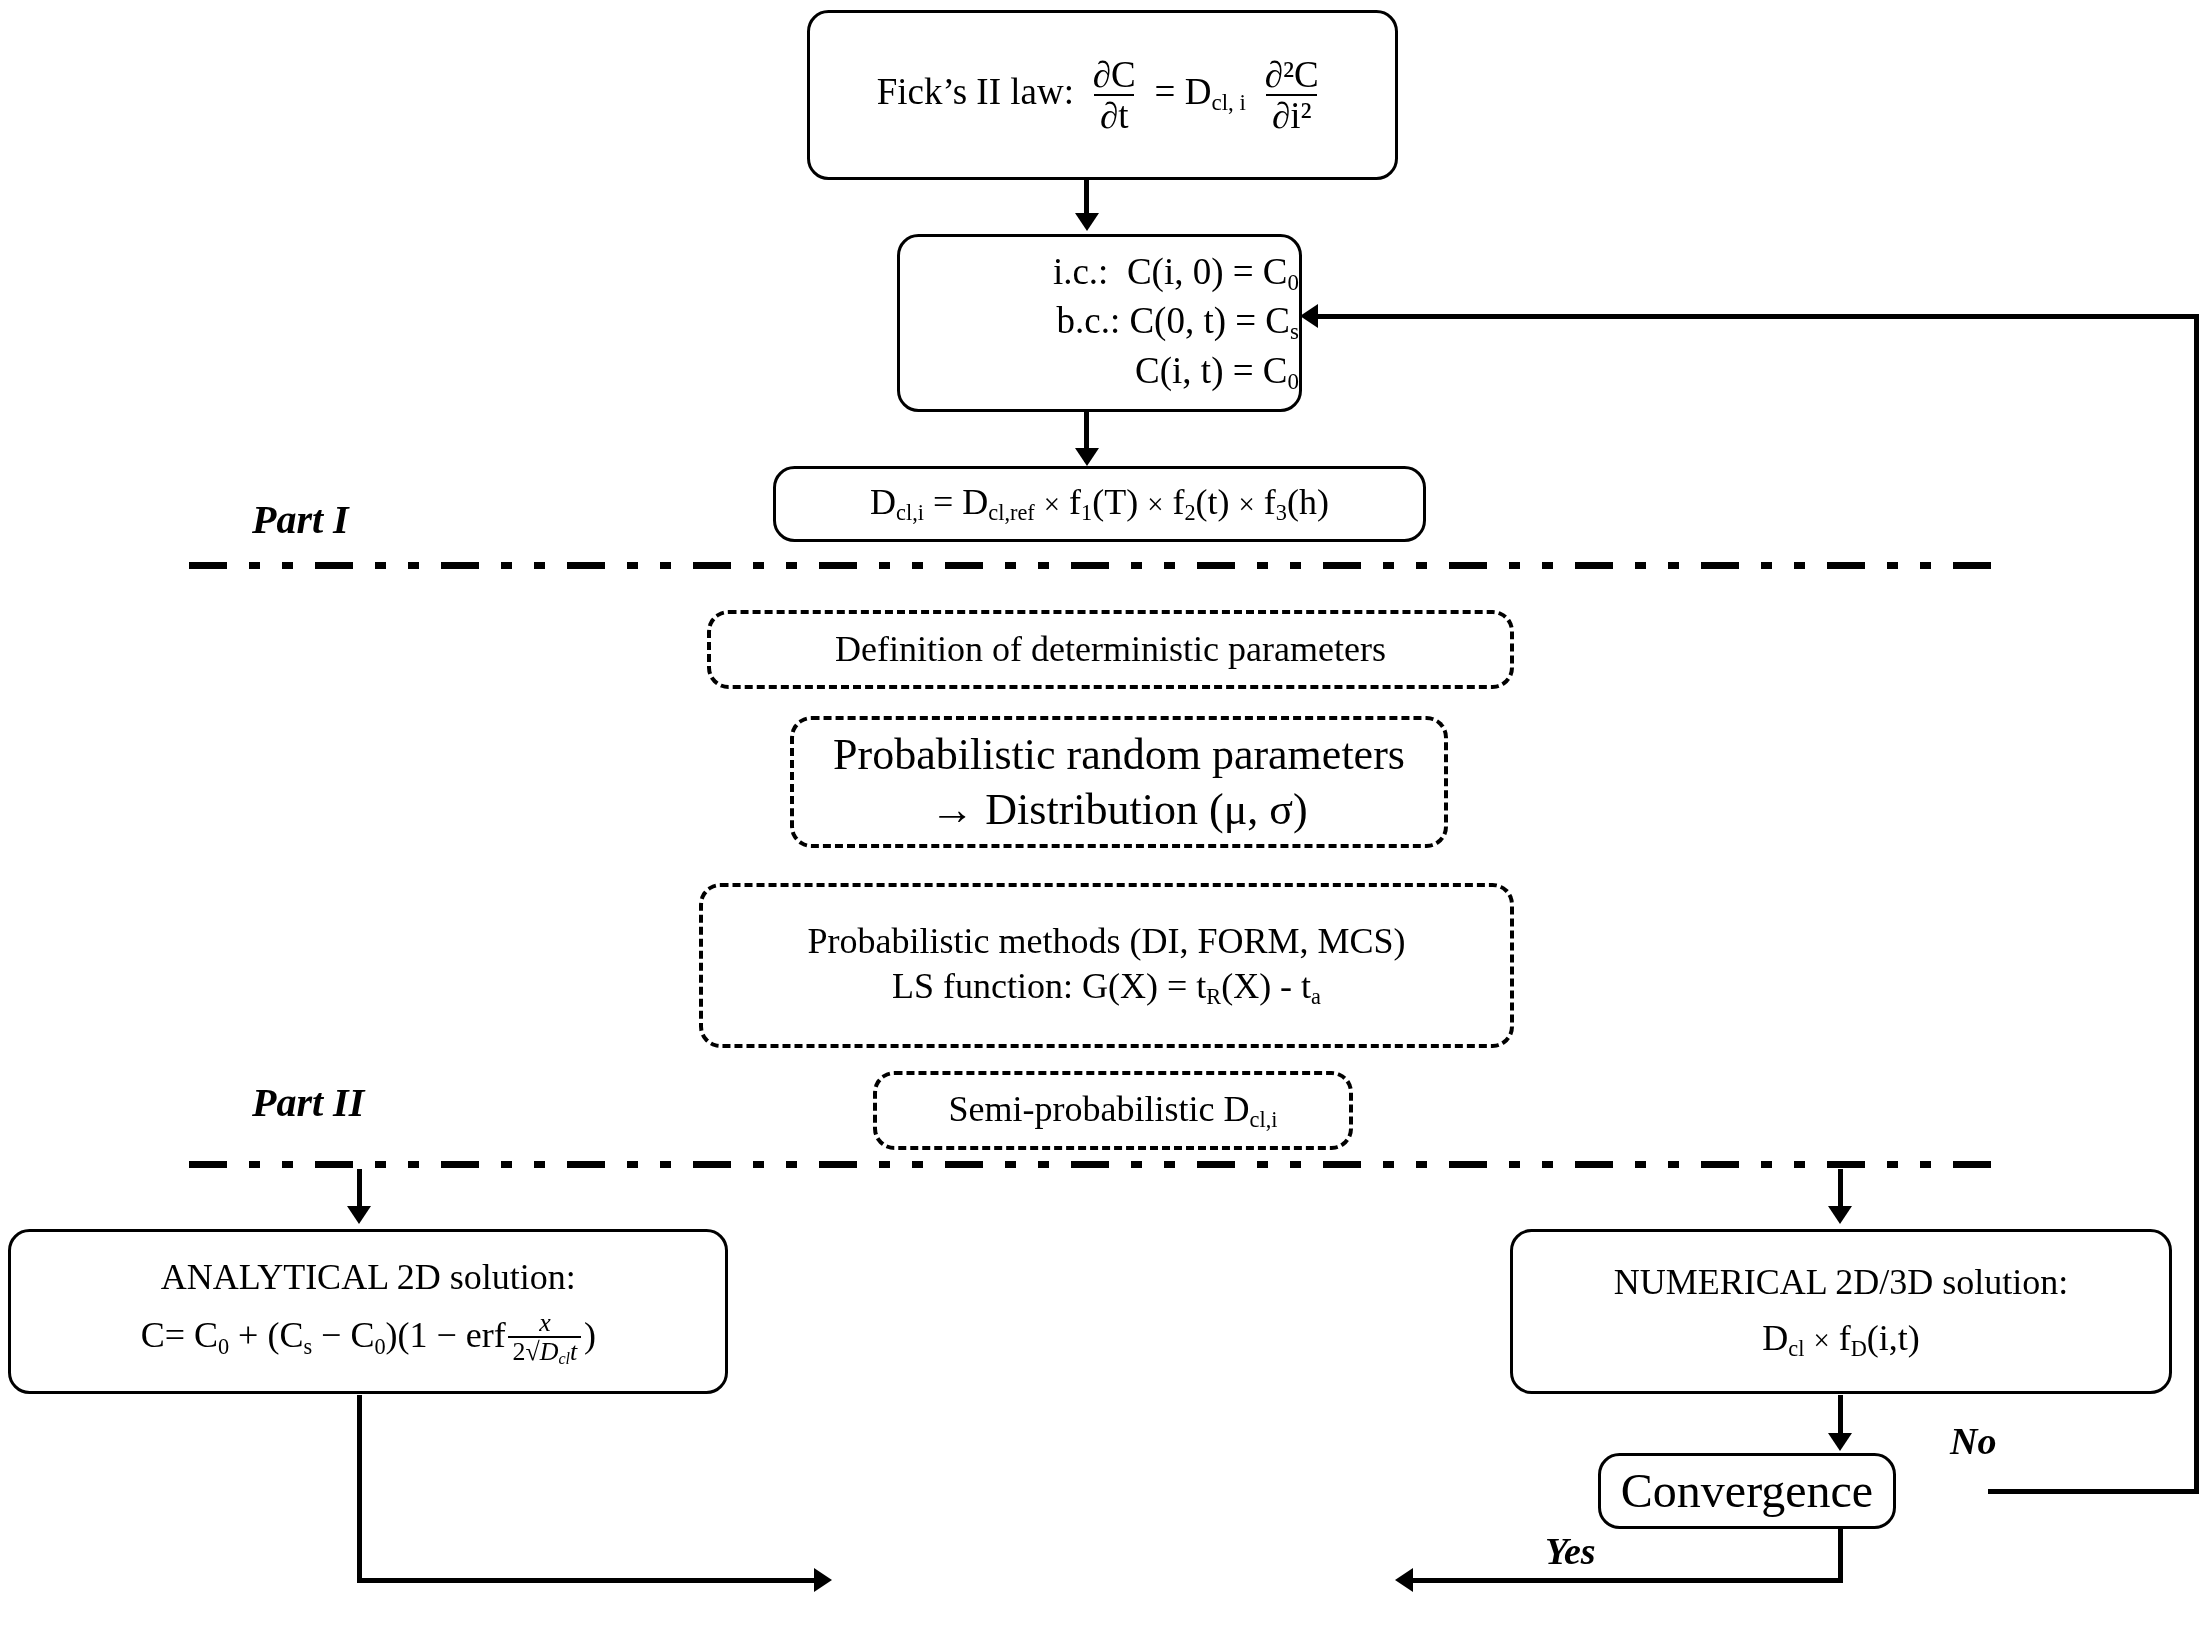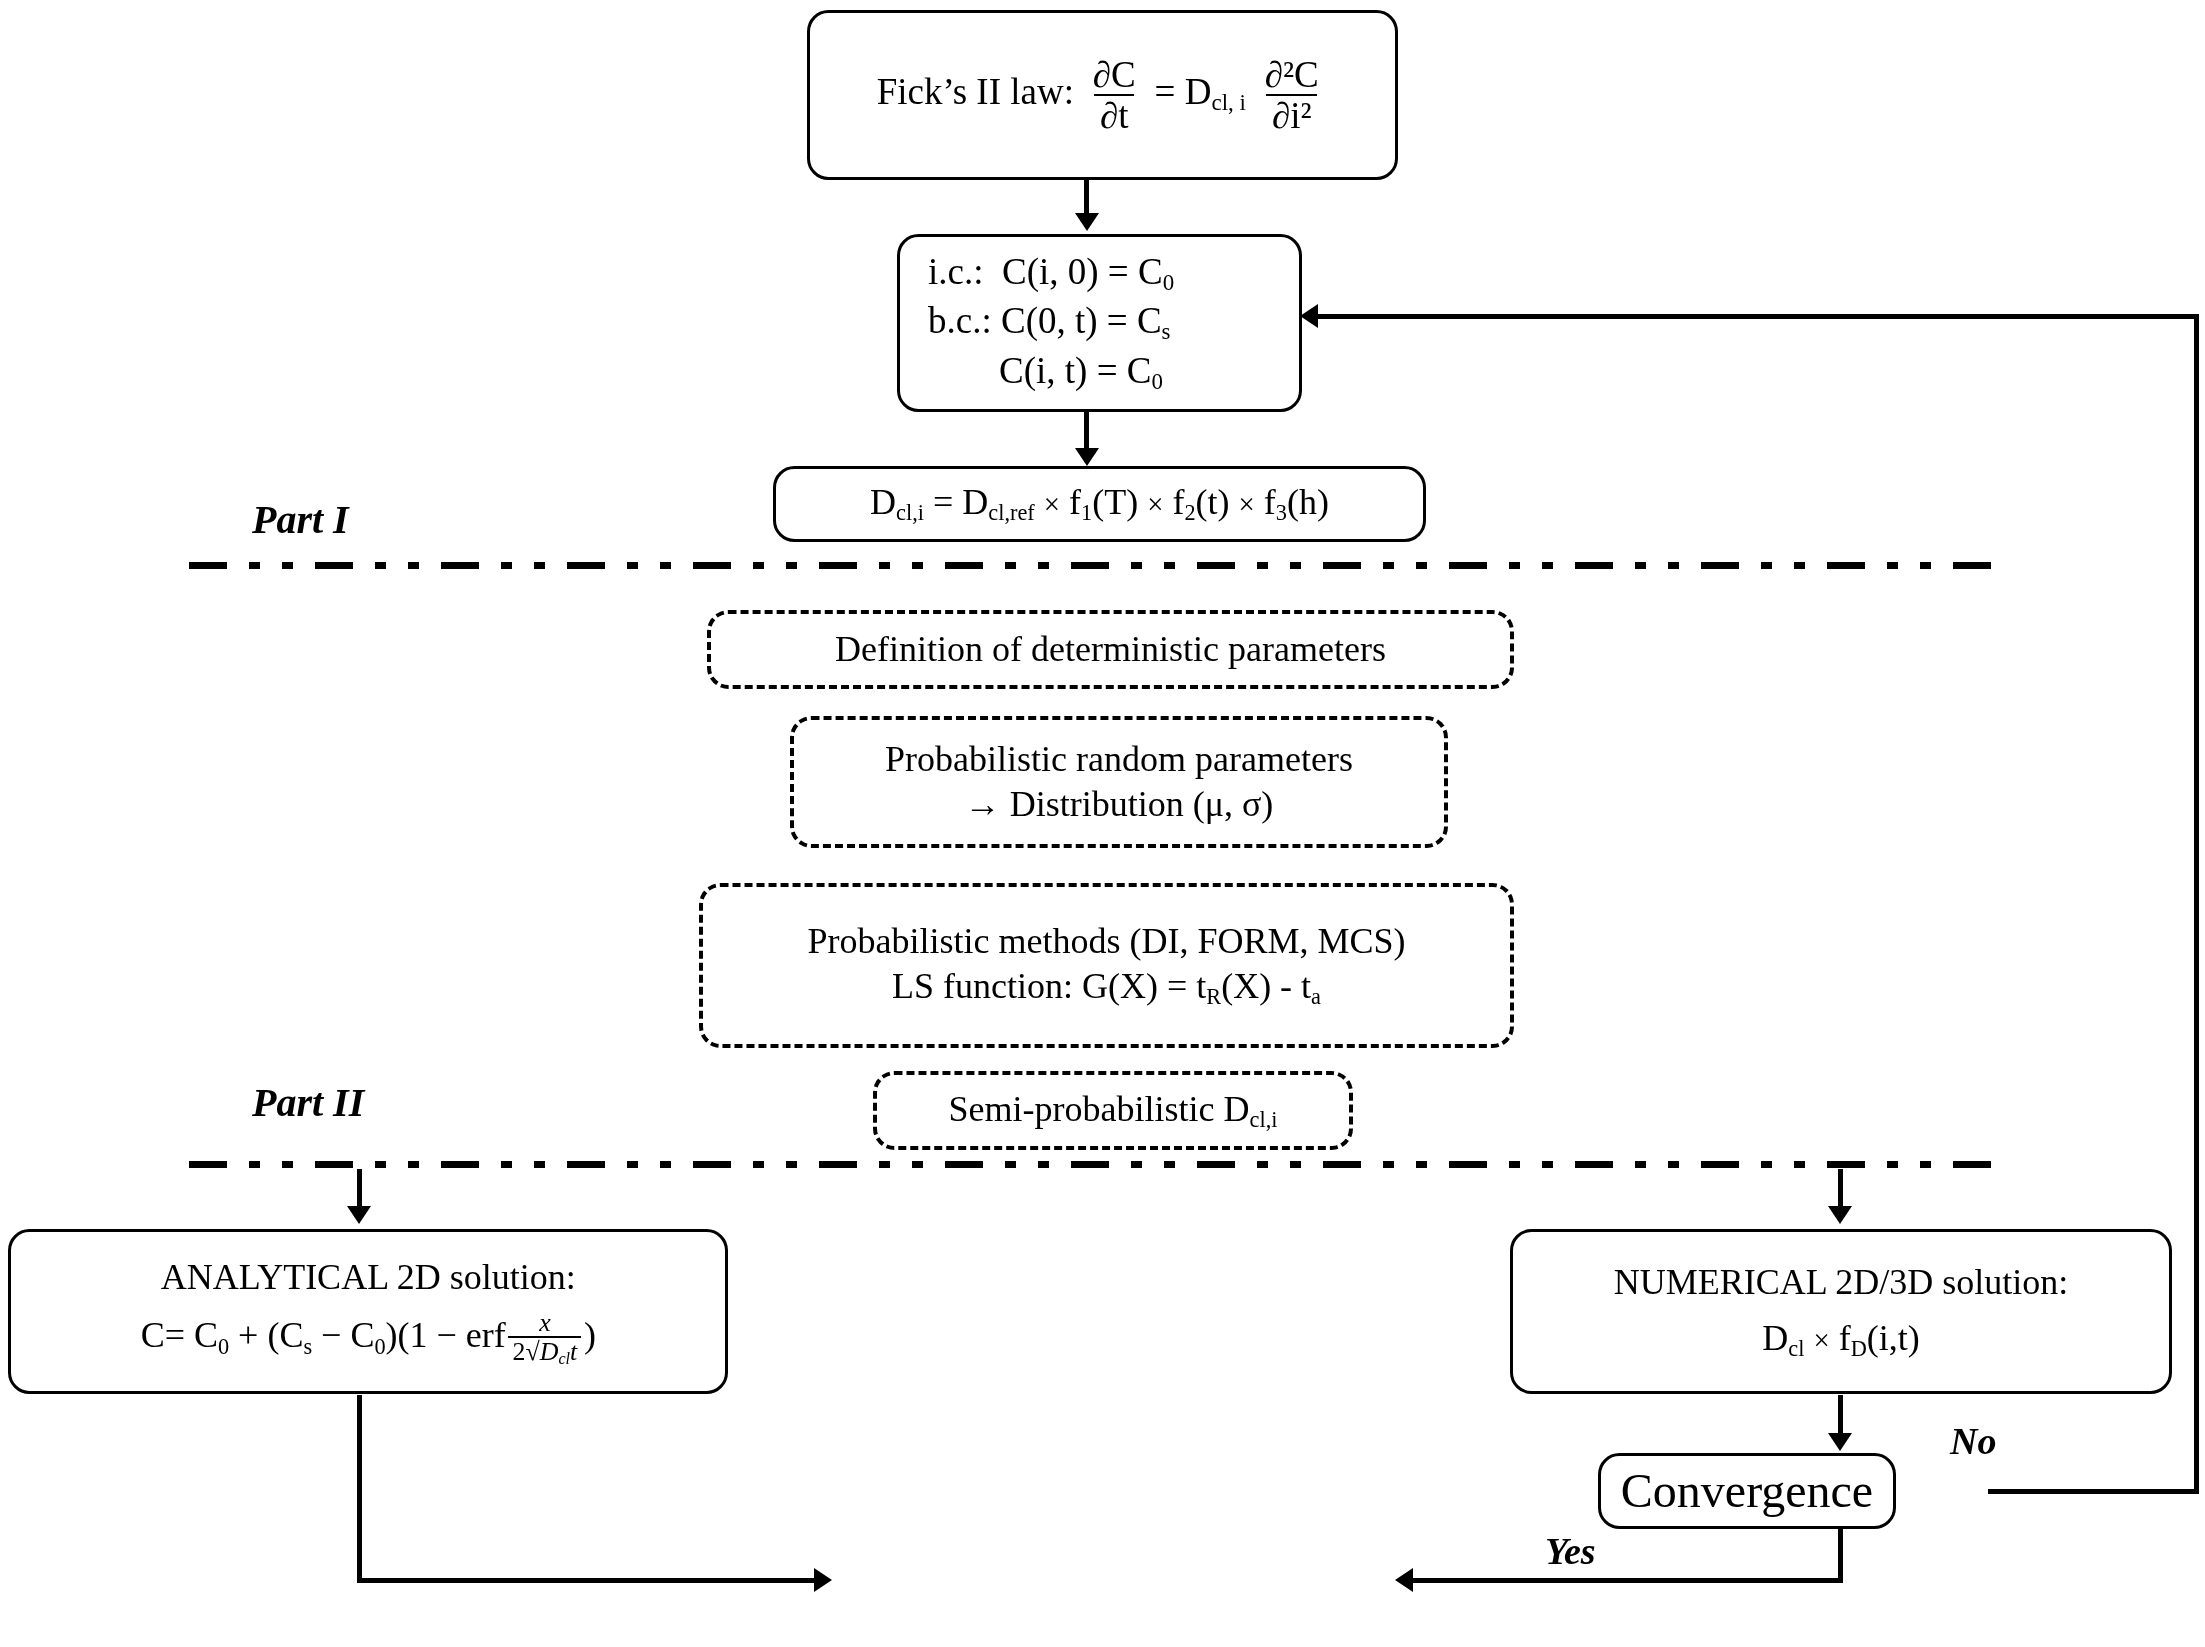--- a/index.html
+++ b/index.html
@@ -111,21 +111,21 @@
         </span>&nbsp;<span>=</span>&nbsp;<span>D</span><sub>cl, i</sub>&nbsp;<span class="frac">
           <span class="num">∂²C</span>
           <span class="den">∂i²</span>
         </span>
     </span>
   </div>
 
   <div class="vline" style="left:1084px;top:179px;height:45px;"></div>
   <div class="arrow-dn" style="left:1075px;top:213px;"></div>
 
-  <div class="node solid" style="left:897px;top:234px;width:405px;height:178px;font-size:37px;align-items:flex-start;padding-left:28px;">
+  <div class="node solid" style="left:897px;top:234px;width:405px;height:178px;font-size:37px;align-items:flex-end;padding-left:28px;">
     <span class="ln">
       <span>i.c.:</span>&nbsp;&nbsp;<span>C(i, 0) = C</span><sub>0</sub>
     </span>
     <span class="ln">
       <span>b.c.:</span>&nbsp;<span>C(0, t) = C</span><sub>s</sub>
     </span>
     <span class="ln" style="padding-left:71px;">
       <span>C(i, t) = C</span><sub>0</sub>
     </span>
   </div>
@@ -148,21 +148,21 @@
   </div>
 
   <div class="partlabel" style="left:252px;top:496px;font-size:40px;">Part I</div>
 
   <div class="divider" style="left:189px;top:562px;width:1812px;"></div>
 
   <div class="node dashed" style="left:707px;top:610px;width:807px;height:79px;font-size:36px;">
     <span class="ln">Definition of deterministic parameters</span>
   </div>
 
-  <div class="node dashed" style="left:790px;top:716px;width:658px;height:132px;font-size:36px;">
+  <div class="node dashed" style="left:790px;top:716px;width:658px;height:132px;font-size:44px;">
     <span class="ln">Probabilistic random parameters</span>
     <span class="ln">→ Distribution (μ, σ)</span>
   </div>
 
   <div class="node dashed" style="left:699px;top:883px;width:815px;height:165px;font-size:36px;">
     <span class="ln" style="">Probabilistic methods (DI, FORM, MCS)</span>
     <span class="ln">
       <span>LS function: G(X) = t</span><sub>R</sub><span>(X) - t</span><sub>a</sub>
     </span>
   </div>

